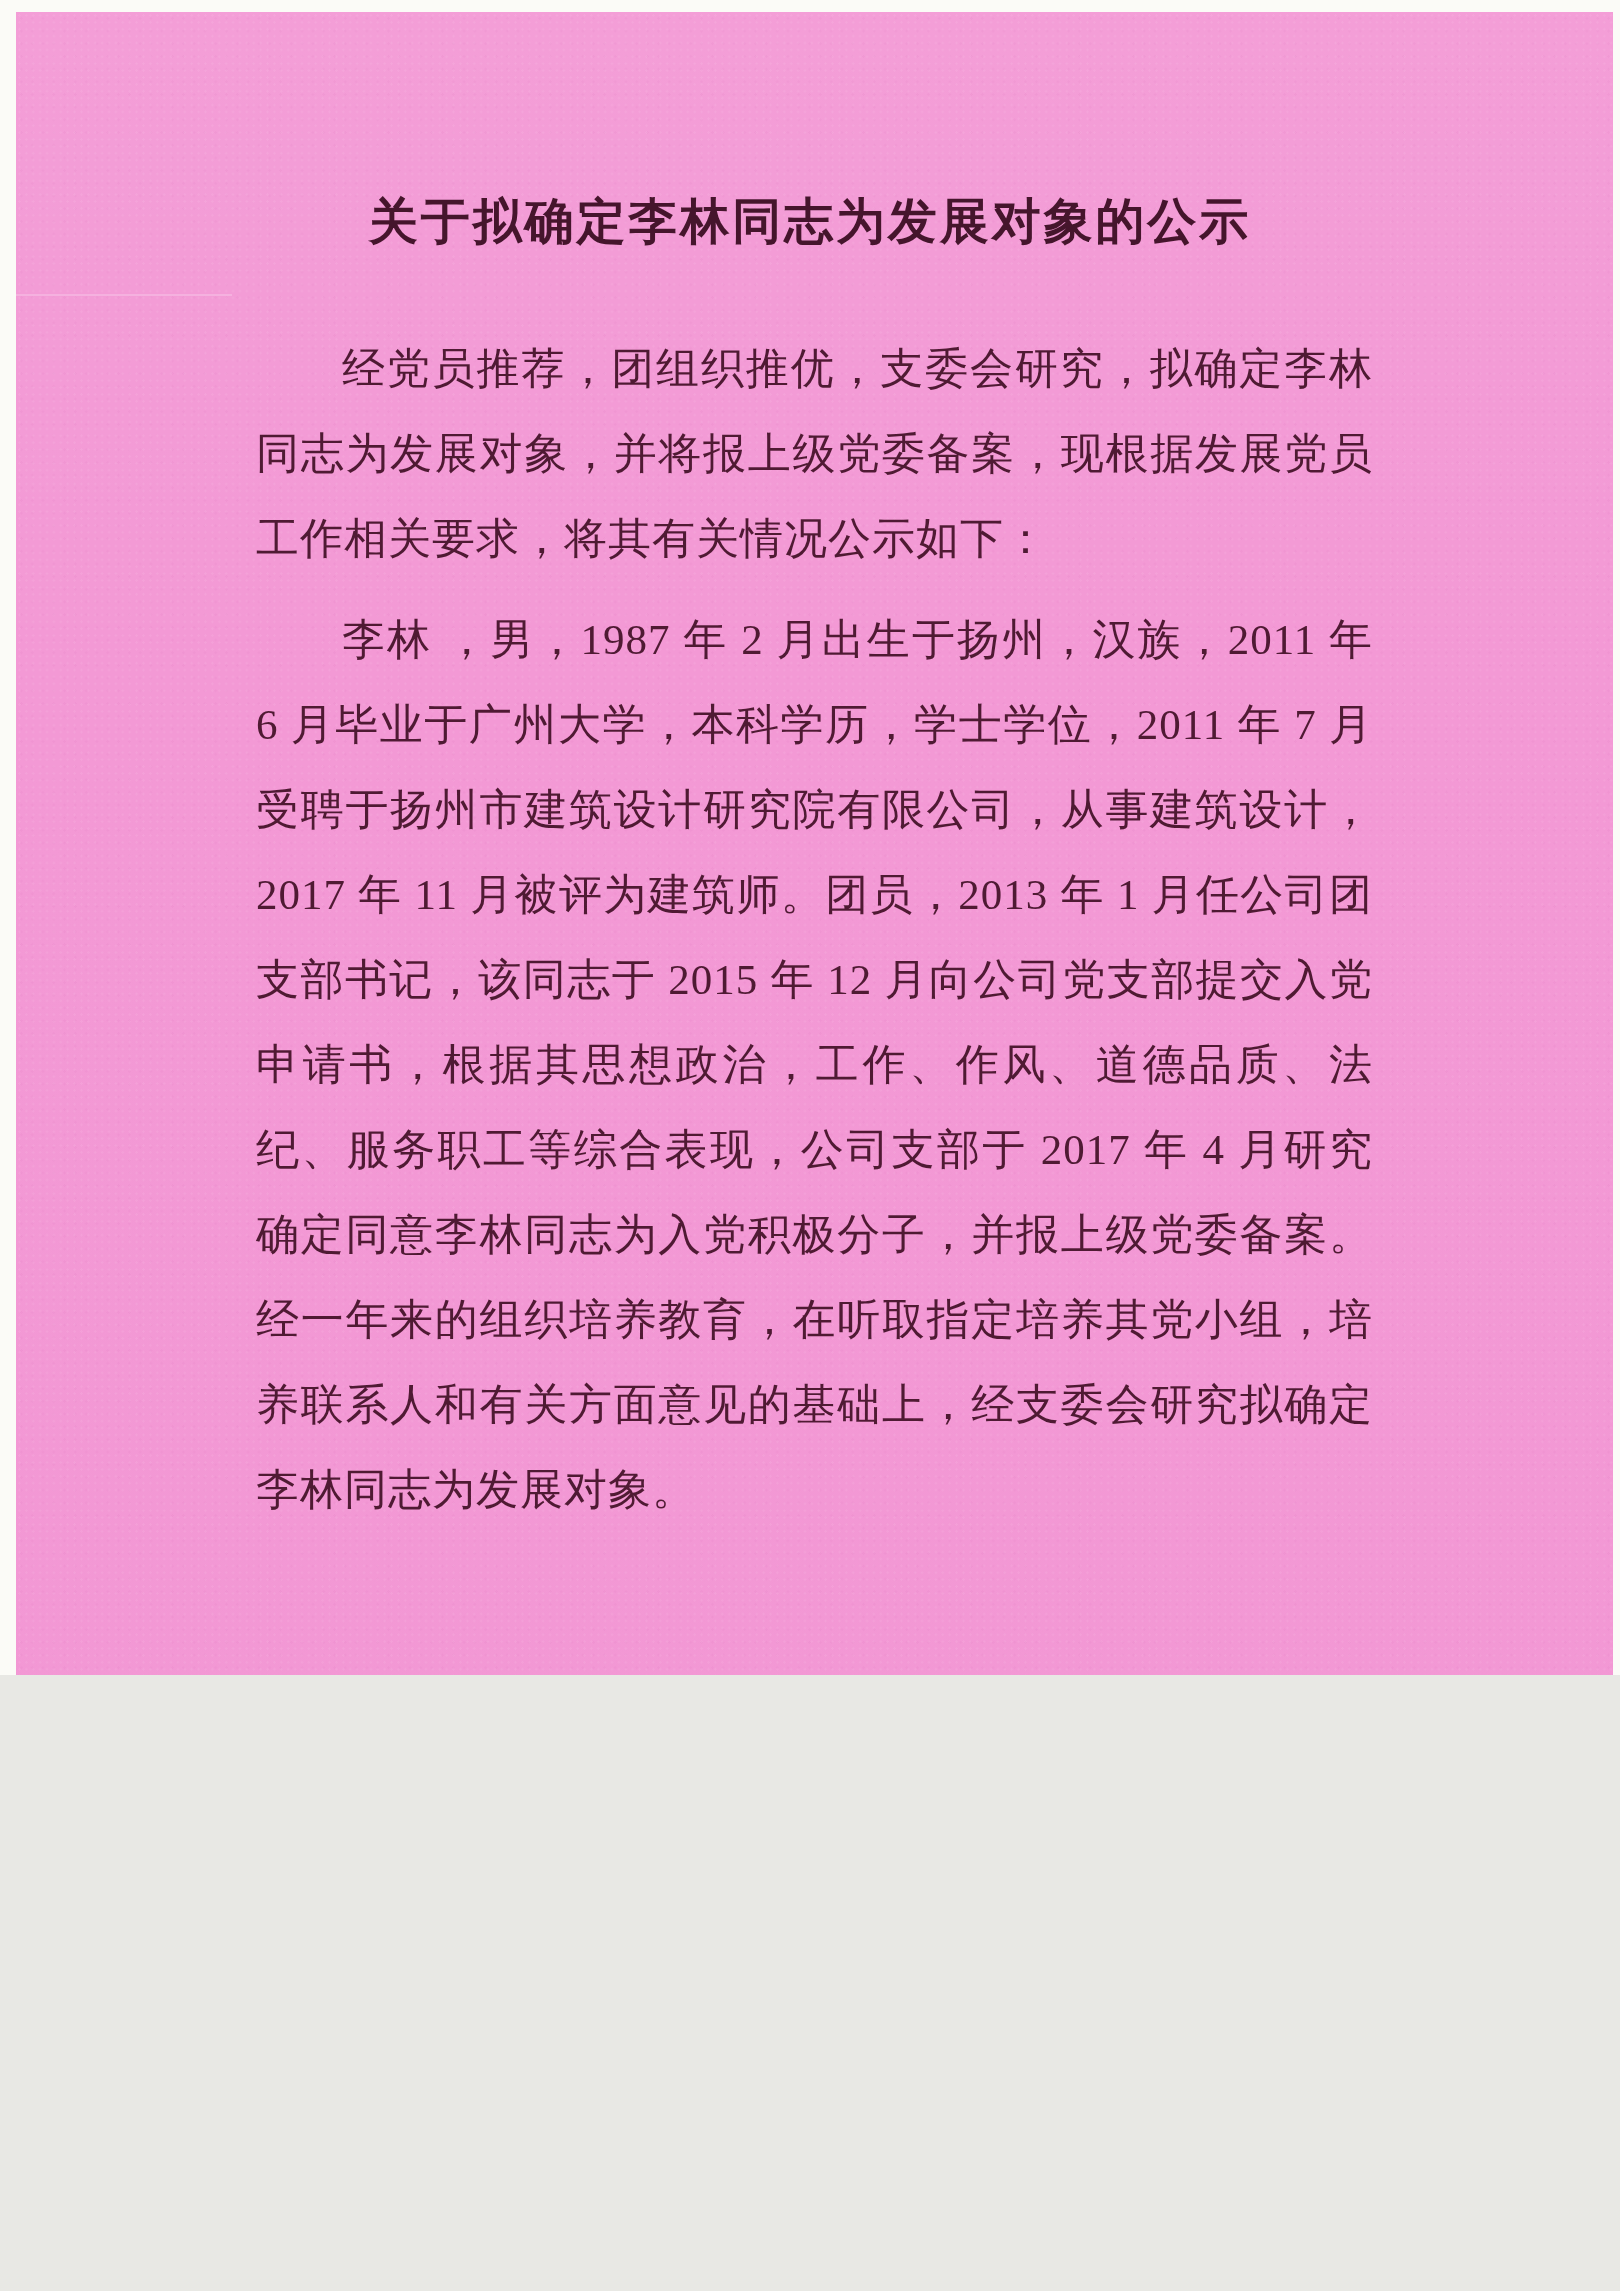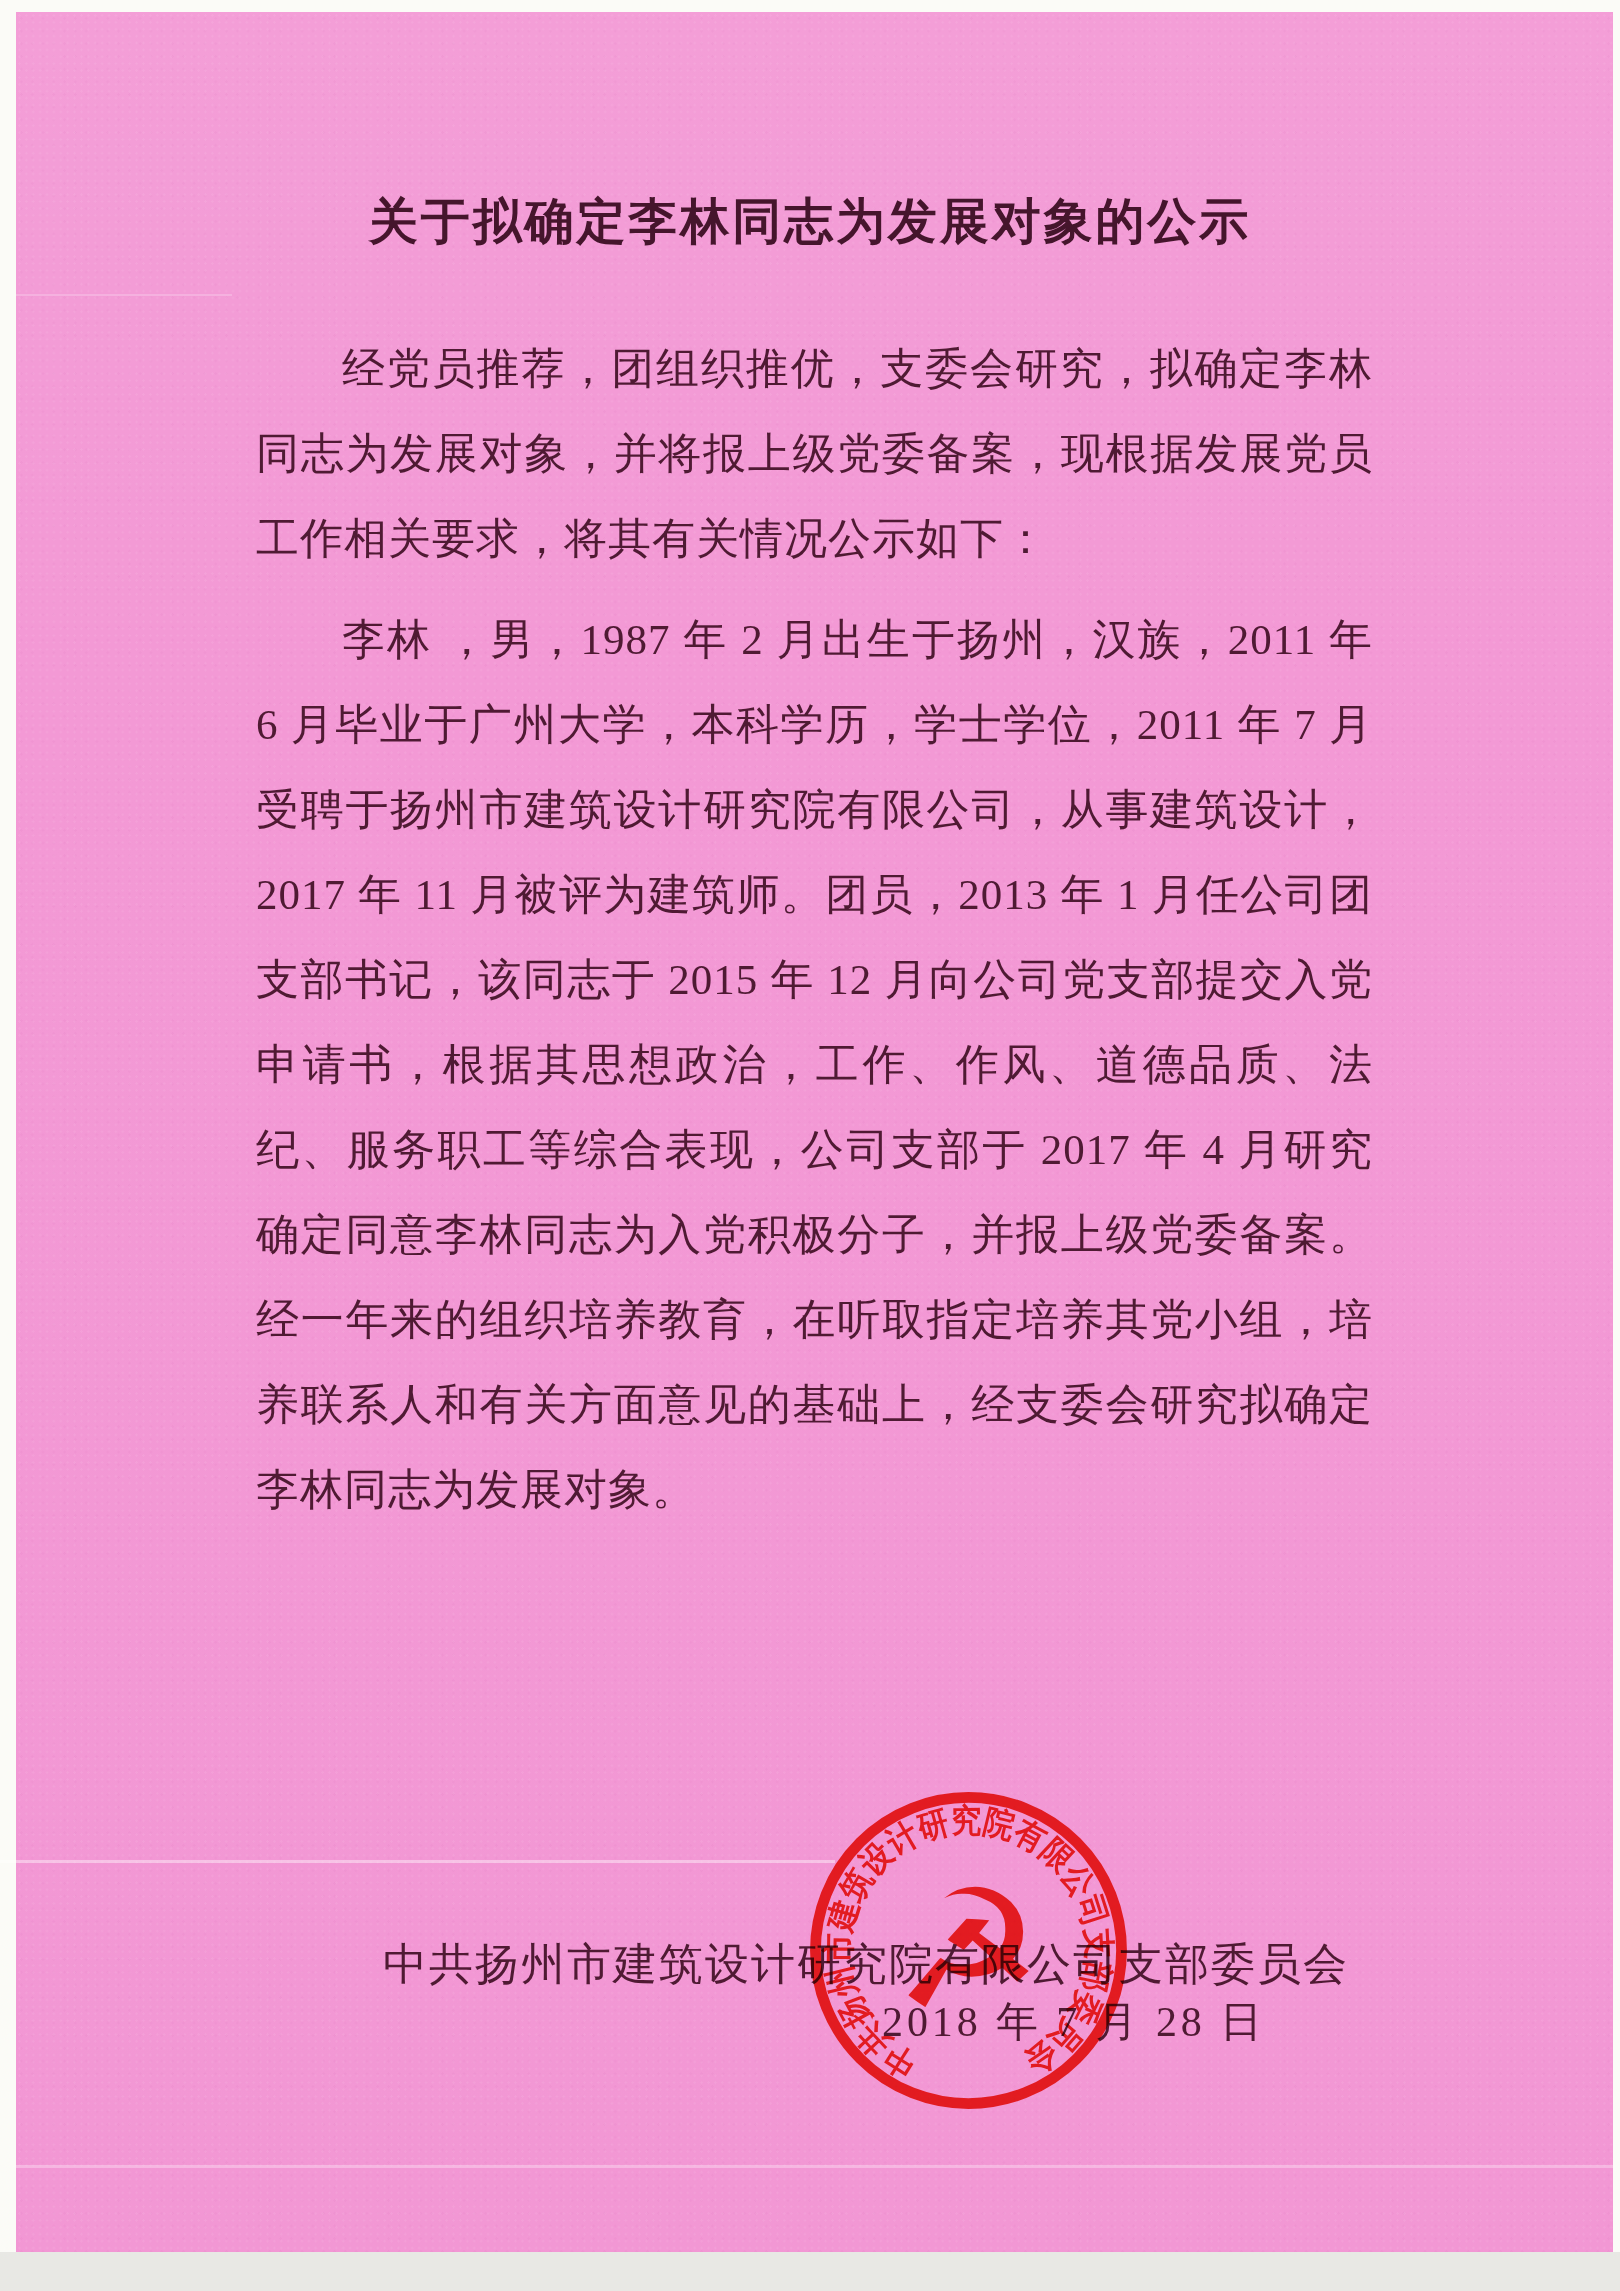--- a/index.html
+++ b/index.html
@@ -1,19 +1,19 @@
 <!DOCTYPE html>
 <html style="--paper: #f399d5; --ink: #4f1a33; --ink-dark: #45152c; --seal: #ee1d16;"><head>
 <meta charset="utf-8">
 <style>
   html,body{margin:0;padding:0;}
   body{background:#e8e8e4;font-family:"Liberation Serif","DejaVu Serif",serif;}
   .screen{
     position:relative;
-    width:1620px;height:2252px;
+    width:1620px;height:1675px;
     background:#fbfbf7;
     overflow:hidden;
   }
   
   .paper{
     position:absolute;
     left:15.7px;top:11.8px;width:1597px;height:2262px;
     background-color:var(--paper,#f399d5);
     background-image:
       radial-gradient(rgba(255,255,255,0.07) 1.2px, transparent 1.3px),

